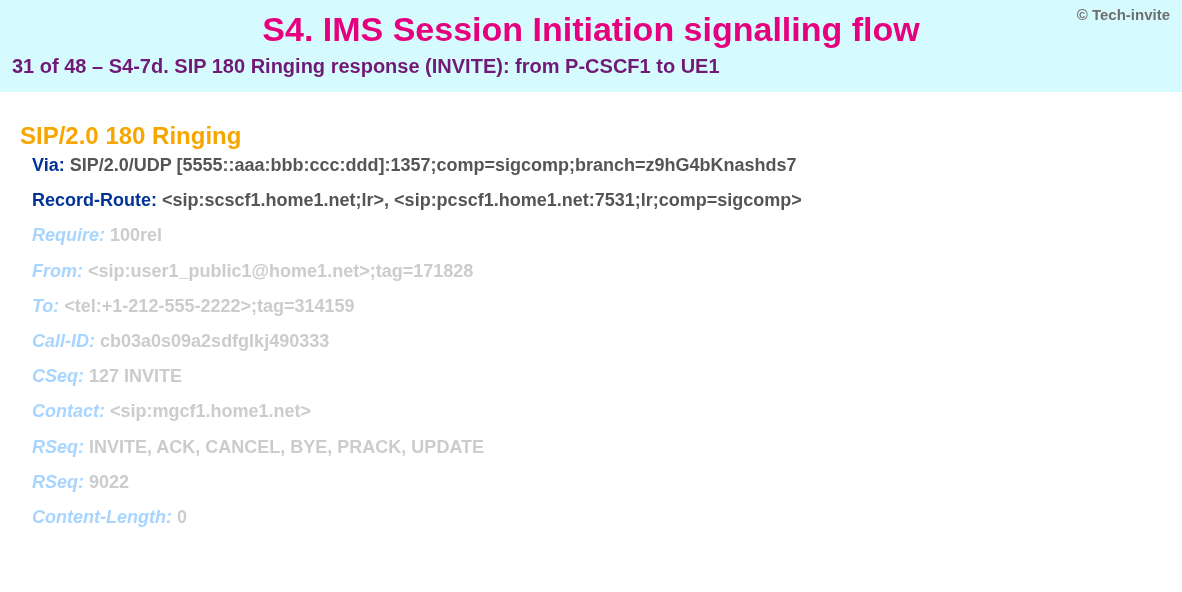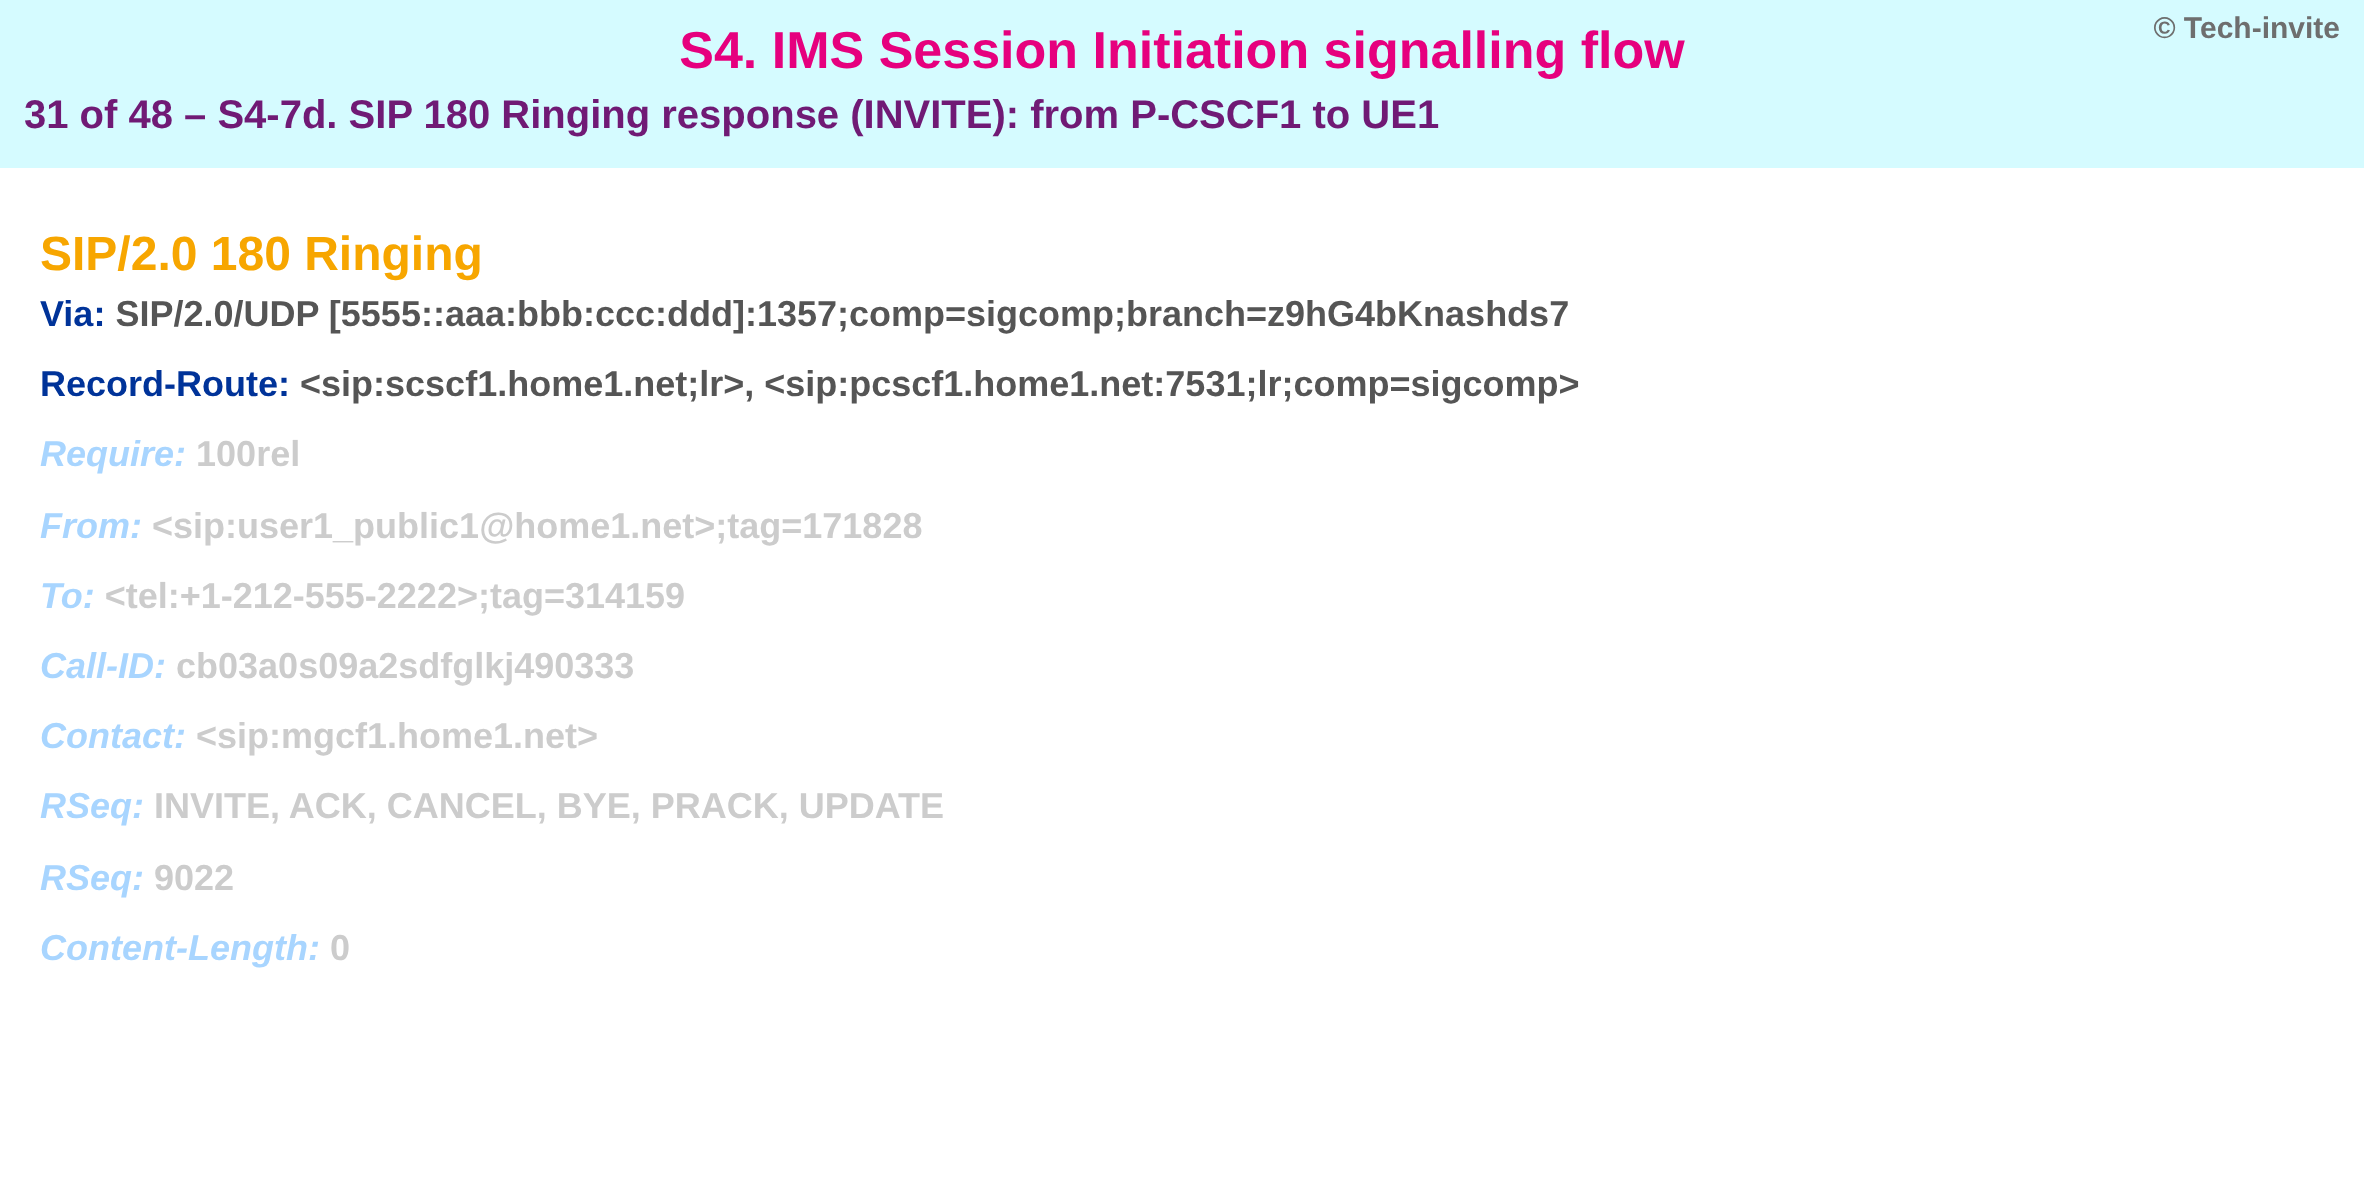--- a/index.html
+++ b/index.html
@@ -18,21 +18,21 @@
   .copyright {
     position: absolute;
     top: 6px;
     right: 12px;
     font-size: 15px;
     font-weight: bold;
     color: #6e6e6e;
   }
   .title {
     text-align: center;
-    font-size: 26px;
+    font-size: 34px;
     font-weight: bold;
     color: #e6007e;
     margin-bottom: 6px;
   }
   .subtitle {
     font-size: 20px;
     font-weight: bold;
     color: #701a75;
   }
   .body {
@@ -42,20 +42,21 @@
     font-size: 24px;
     font-weight: bold;
     color: #f7a600;
     margin-bottom: 3px;
   }
   .sip-line {
     font-size: 18px;
     font-weight: bold;
     margin-bottom: 10px;
     line-height: 1.4;
+    margin-left: 12px;
   }
   .hdr-dark { color: #003399; }
   .val-dark { color: #555555; }
   .hdr-light { color: #a8d5ff; font-style: italic; }
   .val-light { color: #cccccc; text-align: right; }
 </style>
 </head>
 <body>
 
 <div class="header">
@@ -79,20 +80,23 @@
   <div class="sip-line">
     <span class="hdr-light">From</span><span class="hdr-light">: </span><span class="val-light">&lt;sip:user1_public1@home1.net&gt;;tag=171828</span>
   </div>
   <div class="sip-line">
     <span class="hdr-light">To</span><span class="hdr-light">: </span><span class="val-light">&lt;tel:+1-212-555-2222&gt;;tag=314159</span>
   </div>
   <div class="sip-line">
     <span class="hdr-light">Call-ID</span><span class="hdr-light">: </span><span class="val-light">cb03a0s09a2sdfglkj490333</span>
   </div>
   <div class="sip-line">
+    <span class="hdr-light">CSeq</span><span class="hdr-light">: </span><span class="val-light">127 INVITE</span>
+  </div>
+  <div class="sip-line">
     <span class="hdr-light">Contact</span><span class="hdr-light">: </span><span class="val-light">&lt;sip:mgcf1.home1.net&gt;</span>
   </div>
   <div class="sip-line">
     <span class="hdr-light">RSeq</span><span class="hdr-light">: </span><span class="val-light">INVITE, ACK, CANCEL, BYE, PRACK, UPDATE</span>
   </div>
   <div class="sip-line">
     <span class="hdr-light">RSeq</span><span class="hdr-light">: </span><span class="val-light">9022</span>
   </div>
   <div class="sip-line">
     <span class="hdr-light">Content-Length</span><span class="hdr-light">: </span><span class="val-light">0</span>

